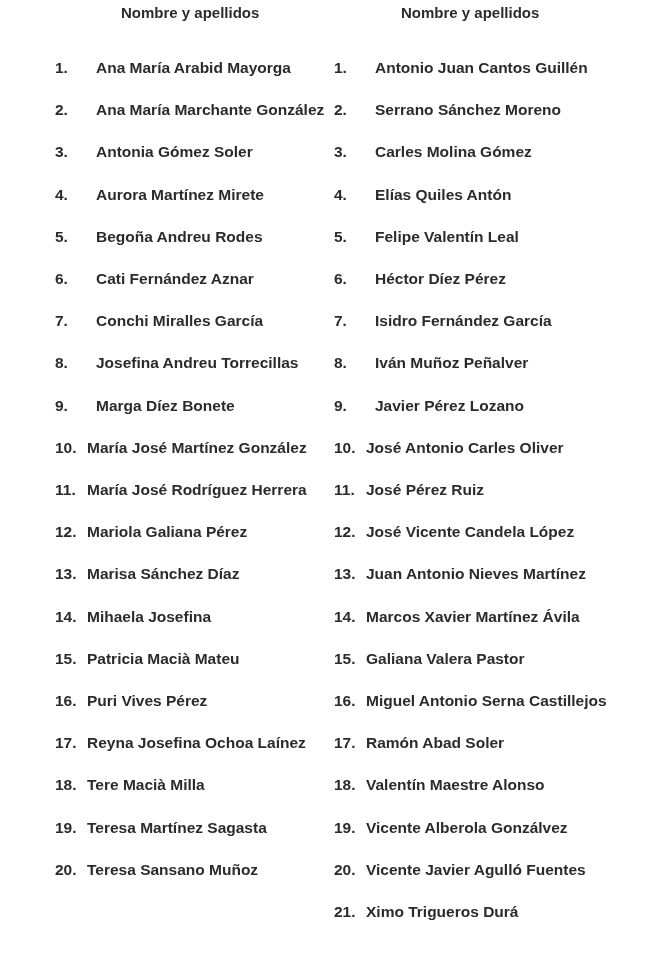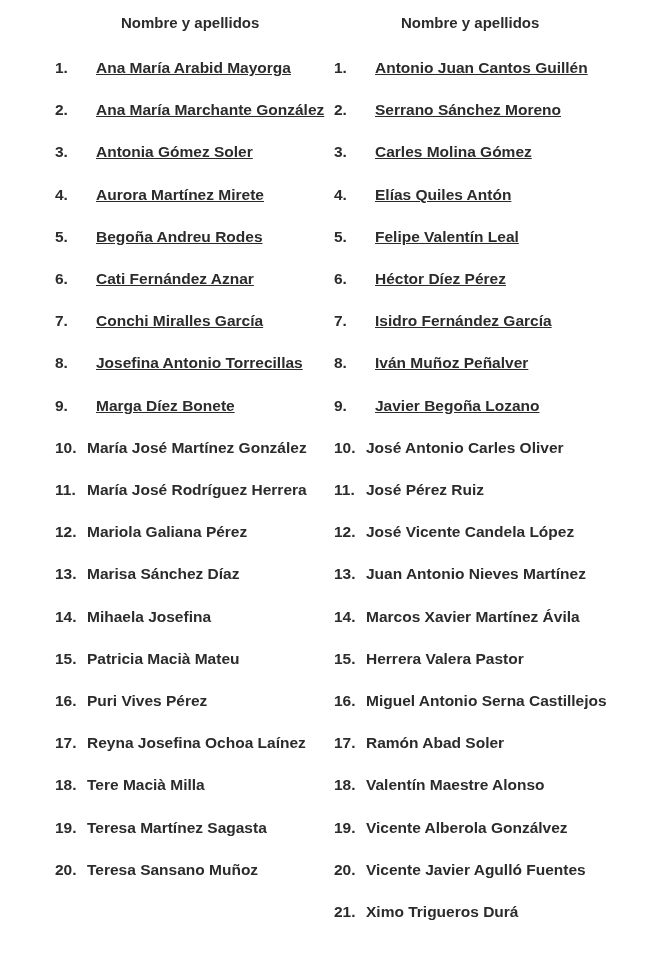--- a/index.html
+++ b/index.html
@@ -17,21 +17,21 @@
       font-weight: bold;
     }
     .col {
       position: absolute;
       top: 0;
     }
     .col-left { left: 0; width: 330px; }
     .col-right { left: 330px; width: 320px; }
     .header {
       position: absolute;
-      top: 14px;
+      top: 4px;
       font-size: 15px;
       white-space: nowrap;
     }
     .col-left .header { left: 121px; }
     .col-right .header { left: 71px; }
     .row {
       position: absolute;
       height: 20px;
       font-size: 15.5px;
       white-space: nowrap;
@@ -41,21 +41,21 @@
       position: absolute;
       left: 0;
       top: 0;
     }
     .name {
       position: absolute;
       top: 0;
     }
     .col-left .row { left: 55px; }
     .col-right .row { left: 4px; }
-    .name.short { left: 41px; text-decoration: underline; }
+    .name.short { left: 41px; }
     .name.long { left: 32px; }
   </style>
 </head>
 <body>
 
 <div class="col col-left">
   <div class="header">Nombre y apellidos</div>
   <div id="left-rows">
       <div class="row" style="top: 58px;">
         <span class="num">1.</span>
@@ -80,21 +80,21 @@
       <div class="row" style="top: 269px;">
         <span class="num">6.</span>
         <span class="name short">Cati Fernández Aznar</span>
       </div>
       <div class="row" style="top: 311.2px;">
         <span class="num">7.</span>
         <span class="name short">Conchi Miralles García</span>
       </div>
       <div class="row" style="top: 353.4px;">
         <span class="num">8.</span>
-        <span class="name short">Josefina Antonio Torrecillas</span>
+        <span class="name short">Josefina Andreu Torrecillas</span>
       </div>
       <div class="row" style="top: 395.6px;">
         <span class="num">9.</span>
         <span class="name short">Marga Díez Bonete</span>
       </div>
       <div class="row" style="top: 437.8px;">
         <span class="num">10.</span>
         <span class="name long">María José Martínez González</span>
       </div>
       <div class="row" style="top: 480px;">
@@ -170,21 +170,21 @@
       <div class="row" style="top: 311.2px;">
         <span class="num">7.</span>
         <span class="name short">Isidro Fernández García</span>
       </div>
       <div class="row" style="top: 353.4px;">
         <span class="num">8.</span>
         <span class="name short">Iván Muñoz Peñalver</span>
       </div>
       <div class="row" style="top: 395.6px;">
         <span class="num">9.</span>
-        <span class="name short">Javier Begoña Lozano</span>
+        <span class="name short">Javier Pérez Lozano</span>
       </div>
       <div class="row" style="top: 437.8px;">
         <span class="num">10.</span>
         <span class="name long">José Antonio Carles Oliver</span>
       </div>
       <div class="row" style="top: 480px;">
         <span class="num">11.</span>
         <span class="name long">José Pérez Ruiz</span>
       </div>
       <div class="row" style="top: 522.2px;">
@@ -194,21 +194,21 @@
       <div class="row" style="top: 564.4px;">
         <span class="num">13.</span>
         <span class="name long">Juan Antonio Nieves Martínez</span>
       </div>
       <div class="row" style="top: 606.6px;">
         <span class="num">14.</span>
         <span class="name long">Marcos Xavier Martínez Ávila</span>
       </div>
       <div class="row" style="top: 648.8px;">
         <span class="num">15.</span>
-        <span class="name long">Herrera Valera Pastor</span>
+        <span class="name long">Galiana Valera Pastor</span>
       </div>
       <div class="row" style="top: 691px;">
         <span class="num">16.</span>
         <span class="name long">Miguel Antonio Serna Castillejos</span>
       </div>
       <div class="row" style="top: 733.2px;">
         <span class="num">17.</span>
         <span class="name long">Ramón Abad Soler</span>
       </div>
       <div class="row" style="top: 775.4px;">

